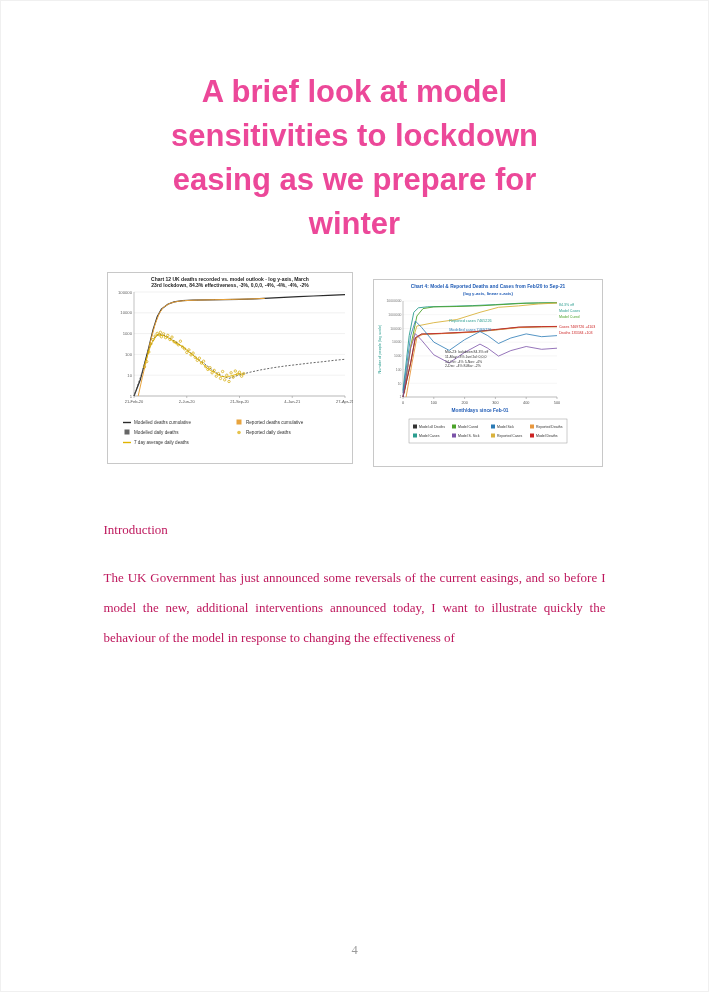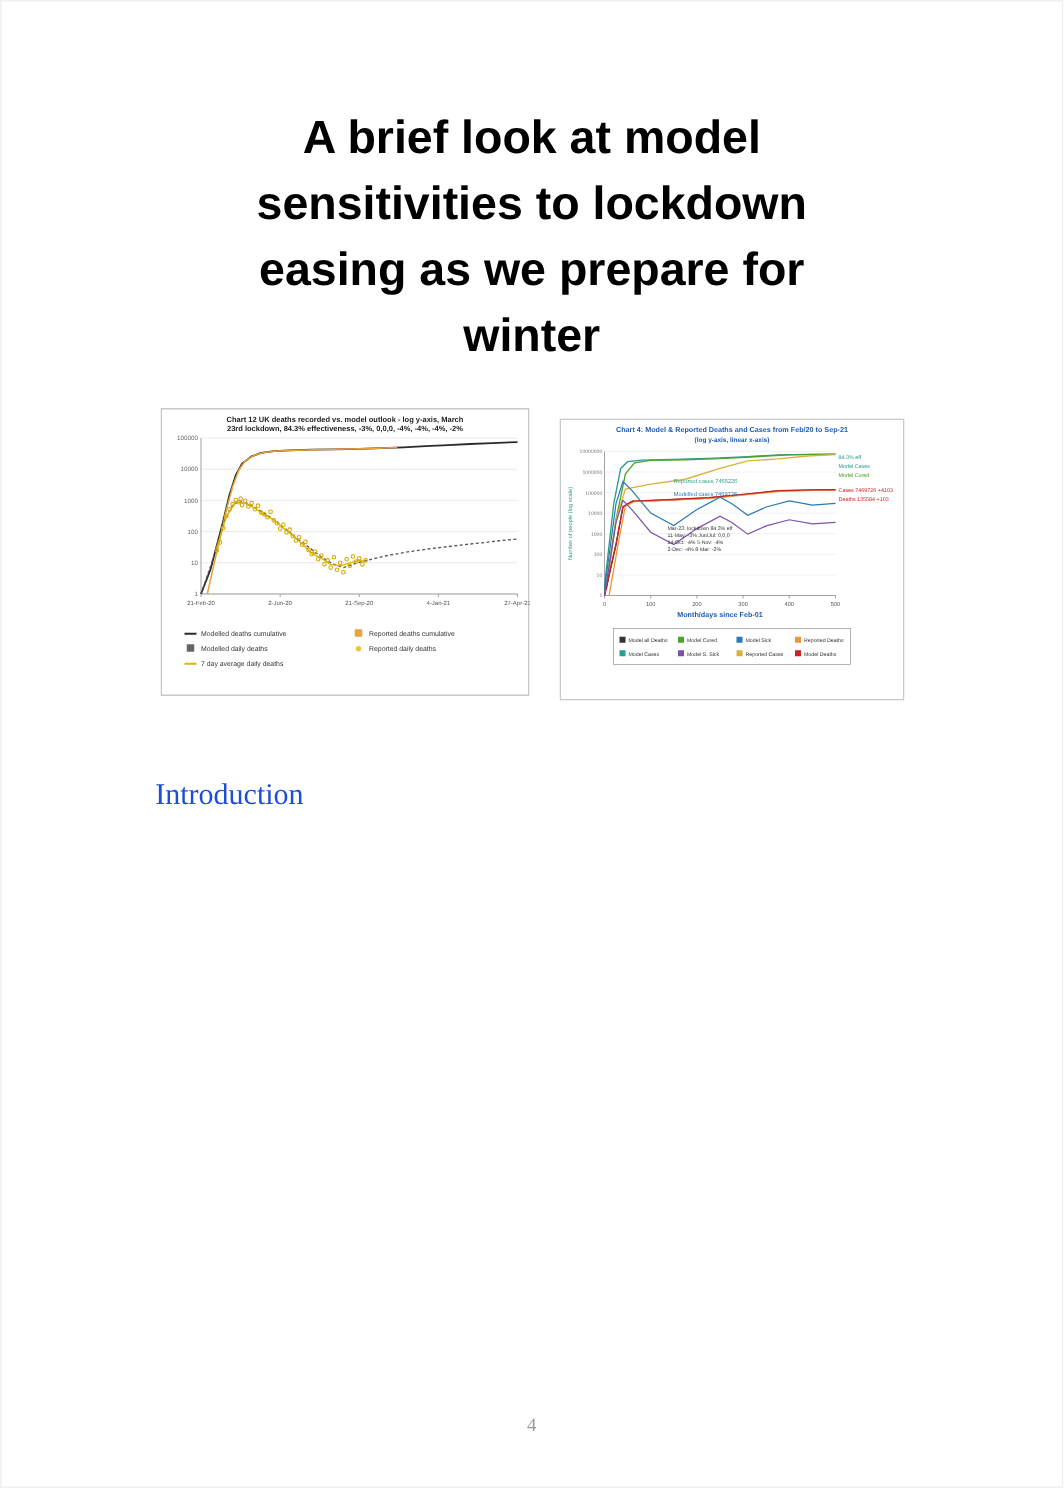--- a/index.html
+++ b/index.html
@@ -1,25 +1,25 @@
 <!DOCTYPE html>
 <html><head>
 <meta charset="utf-8">
 <style>
   html,body{margin:0;padding:0;background:#ffffff;}
   .page{width:709px;height:992px;margin:0 auto;position:relative;background:#fff;
         font-family:"Liberation Serif",serif;overflow:hidden;box-shadow:0 0 0 1px #f0f0f0 inset;}
   .title{margin:0 auto;padding-top:70px;max-width:424px;
          font-family:"Liberation Sans",sans-serif;font-weight:700;font-size:31px;
-         line-height:44px;color:#000000;text-align:center;}
+         line-height:44px;color:#ec4899;text-align:center;}
   .figures{display:flex;justify-content:center;align-items:flex-start;gap:20px;margin-top:26px;}
   .fig{display:block;background:#fff;}
   .fig-right{margin-top:7px;}
   svg text{font-family:"Liberation Sans",sans-serif;}
-  .content{width:502px;margin:48px auto 0;color:#1d4ed8;font-size:20px;line-height:30px;text-align:justify;}
+  .content{width:502px;margin:48px auto 0;color:#be185d;font-size:13px;line-height:30px;text-align:justify;}
   .content p{margin:0 0 18px 0;}
   .intro{text-align:left;}
   .page-number{position:absolute;bottom:34px;left:0;right:0;text-align:center;
                font-size:12.5px;color:#9a9a9a;}
 </style>
 </head>
 <body>
 
 <div class="page">
 
@@ -188,17 +188,18 @@
         <text x="85" y="158" font-size="3.5" fill="#333" text-anchor="start">Model S. Sick</text>
         <rect x="118" y="154.5" width="4" height="4" fill="#d9b23c"></rect>
         <text x="124" y="158" font-size="3.5" fill="#333" text-anchor="start">Reported Cases</text>
         <rect x="157" y="154.5" width="4" height="4" fill="#cc2222"></rect>
         <text x="163" y="158" font-size="3.5" fill="#333" text-anchor="start">Model Deaths</text>
       </svg>
   </div>
 
   <div class="content">
     <p class="intro">Introduction</p>
+    <p>The UK Government has just announced some reversals of the current easings, and so before I model the new, additional interventions announced today, I want to illustrate quickly the behaviour of the model in response to changing the effectiveness of</p>
   </div>
 
   <div class="page-number">4</div>
 
 </div>
 
 </body></html>

